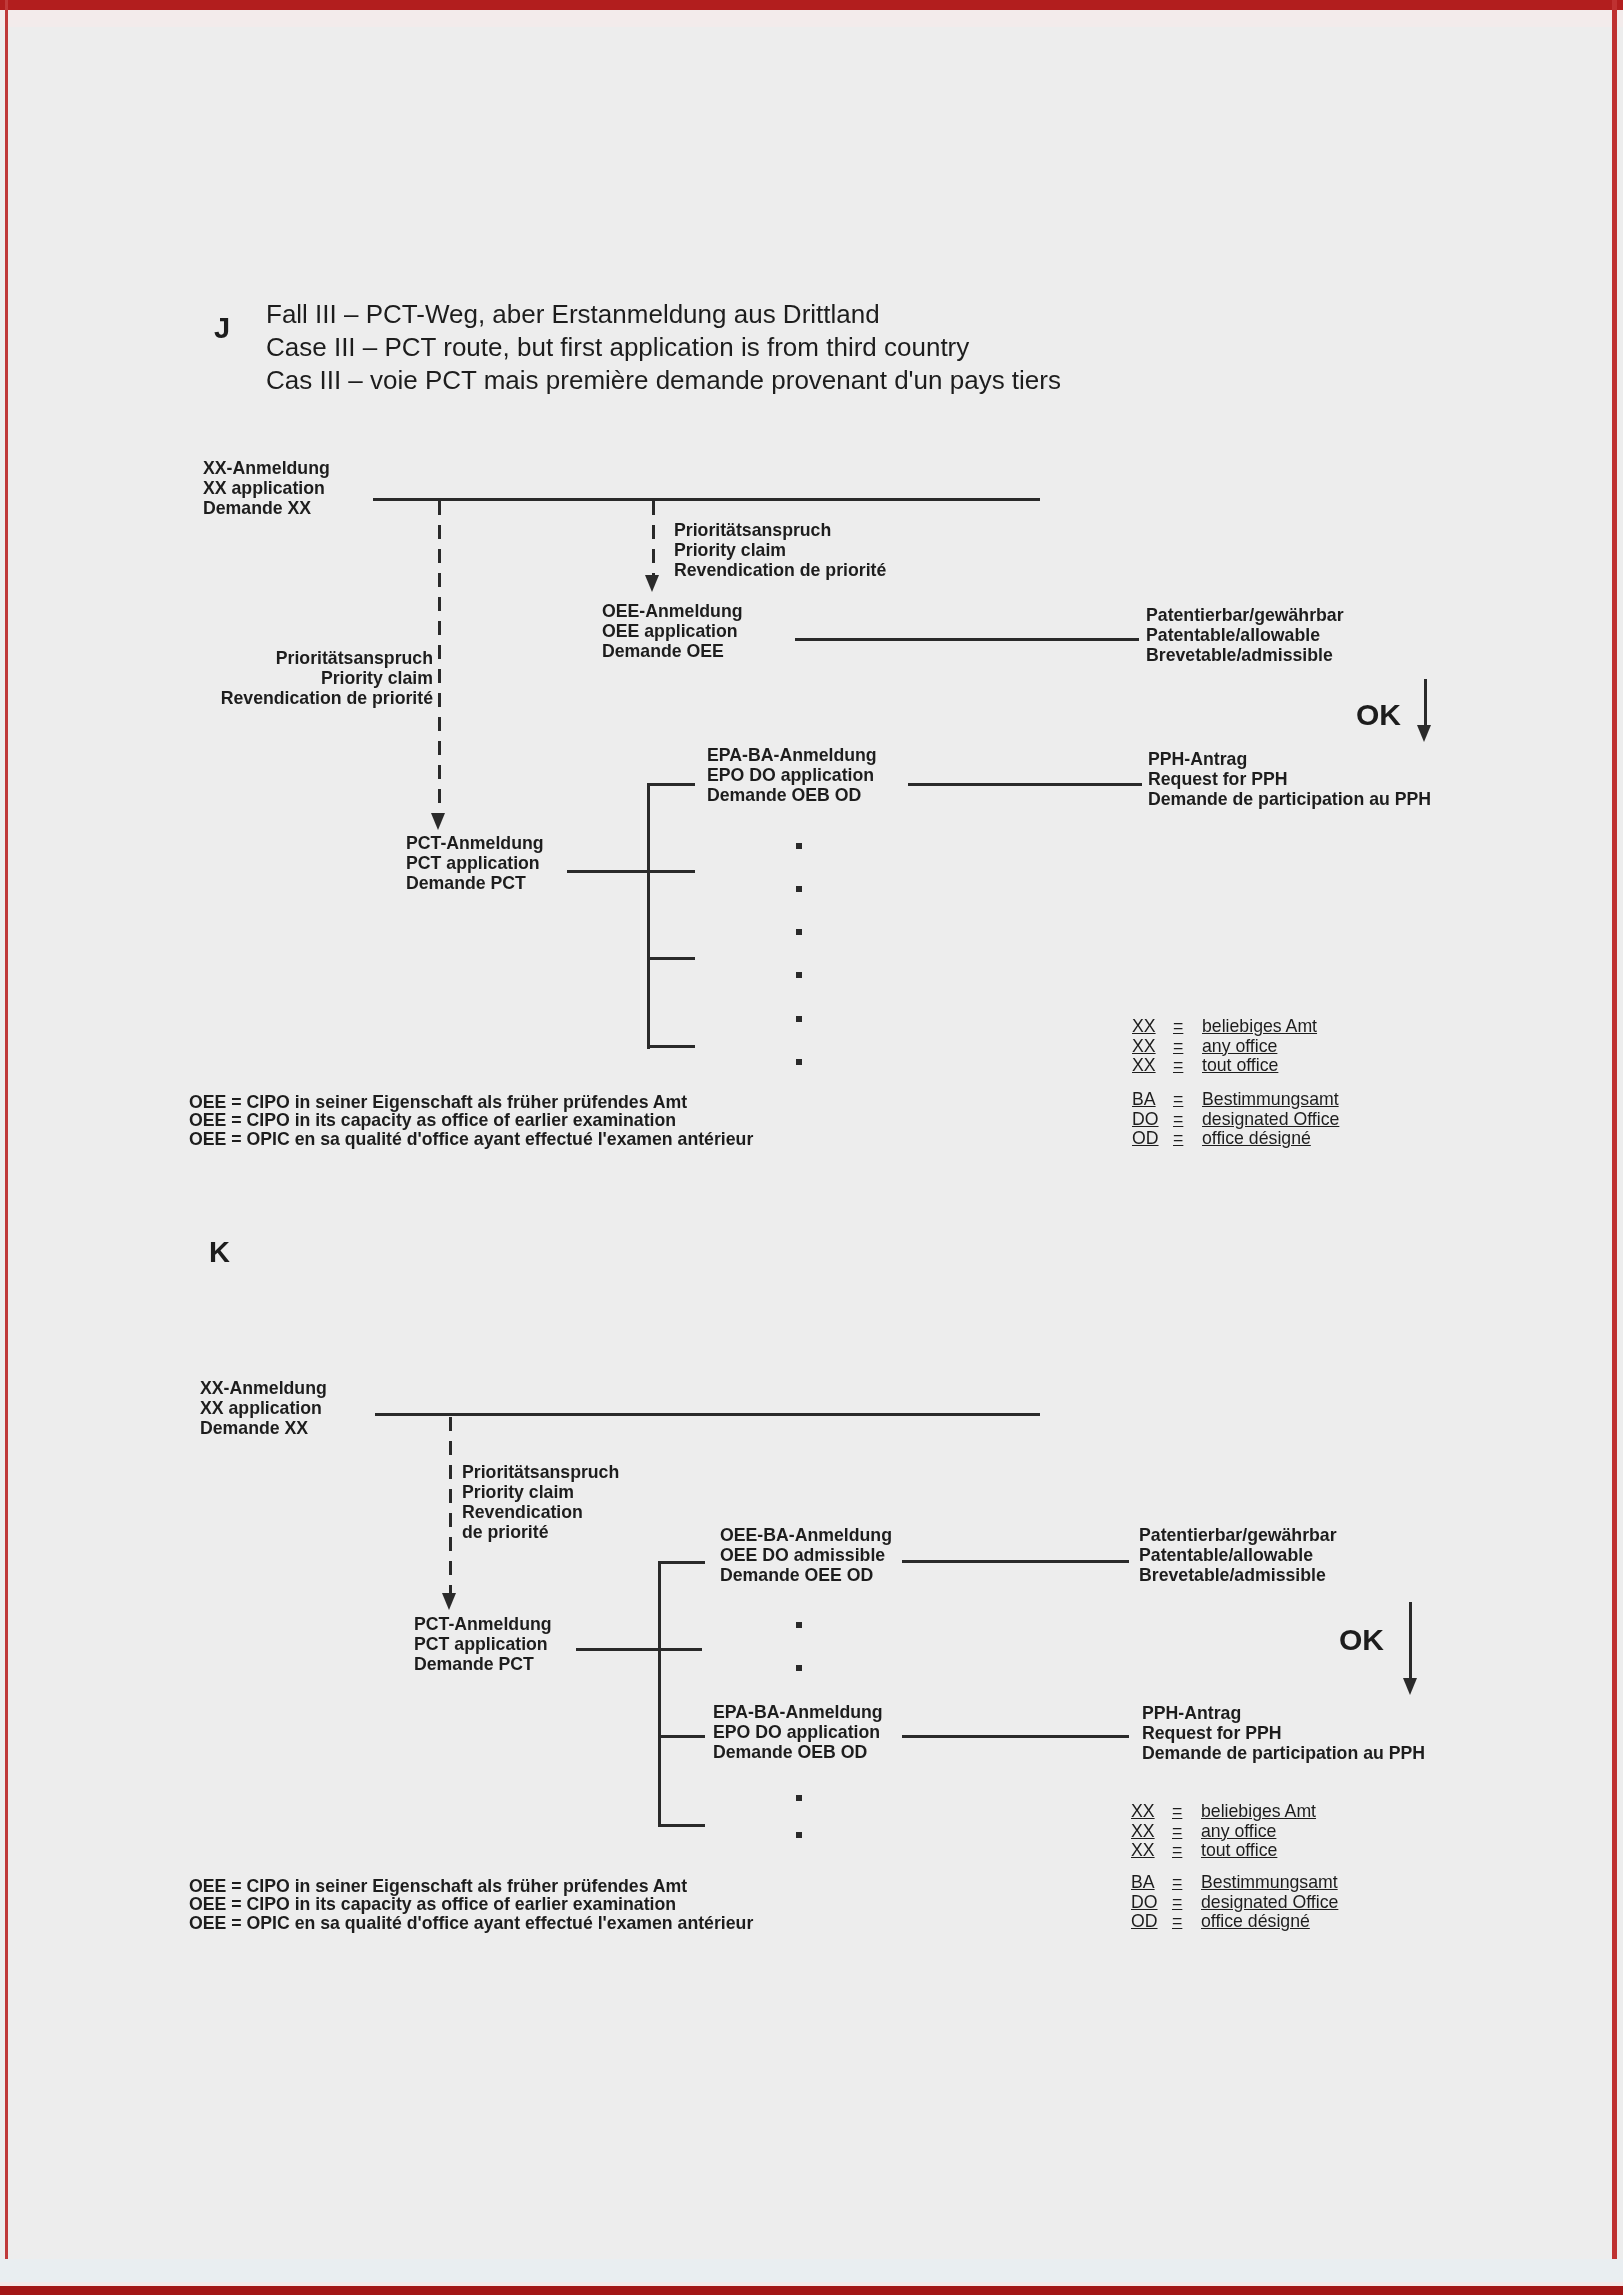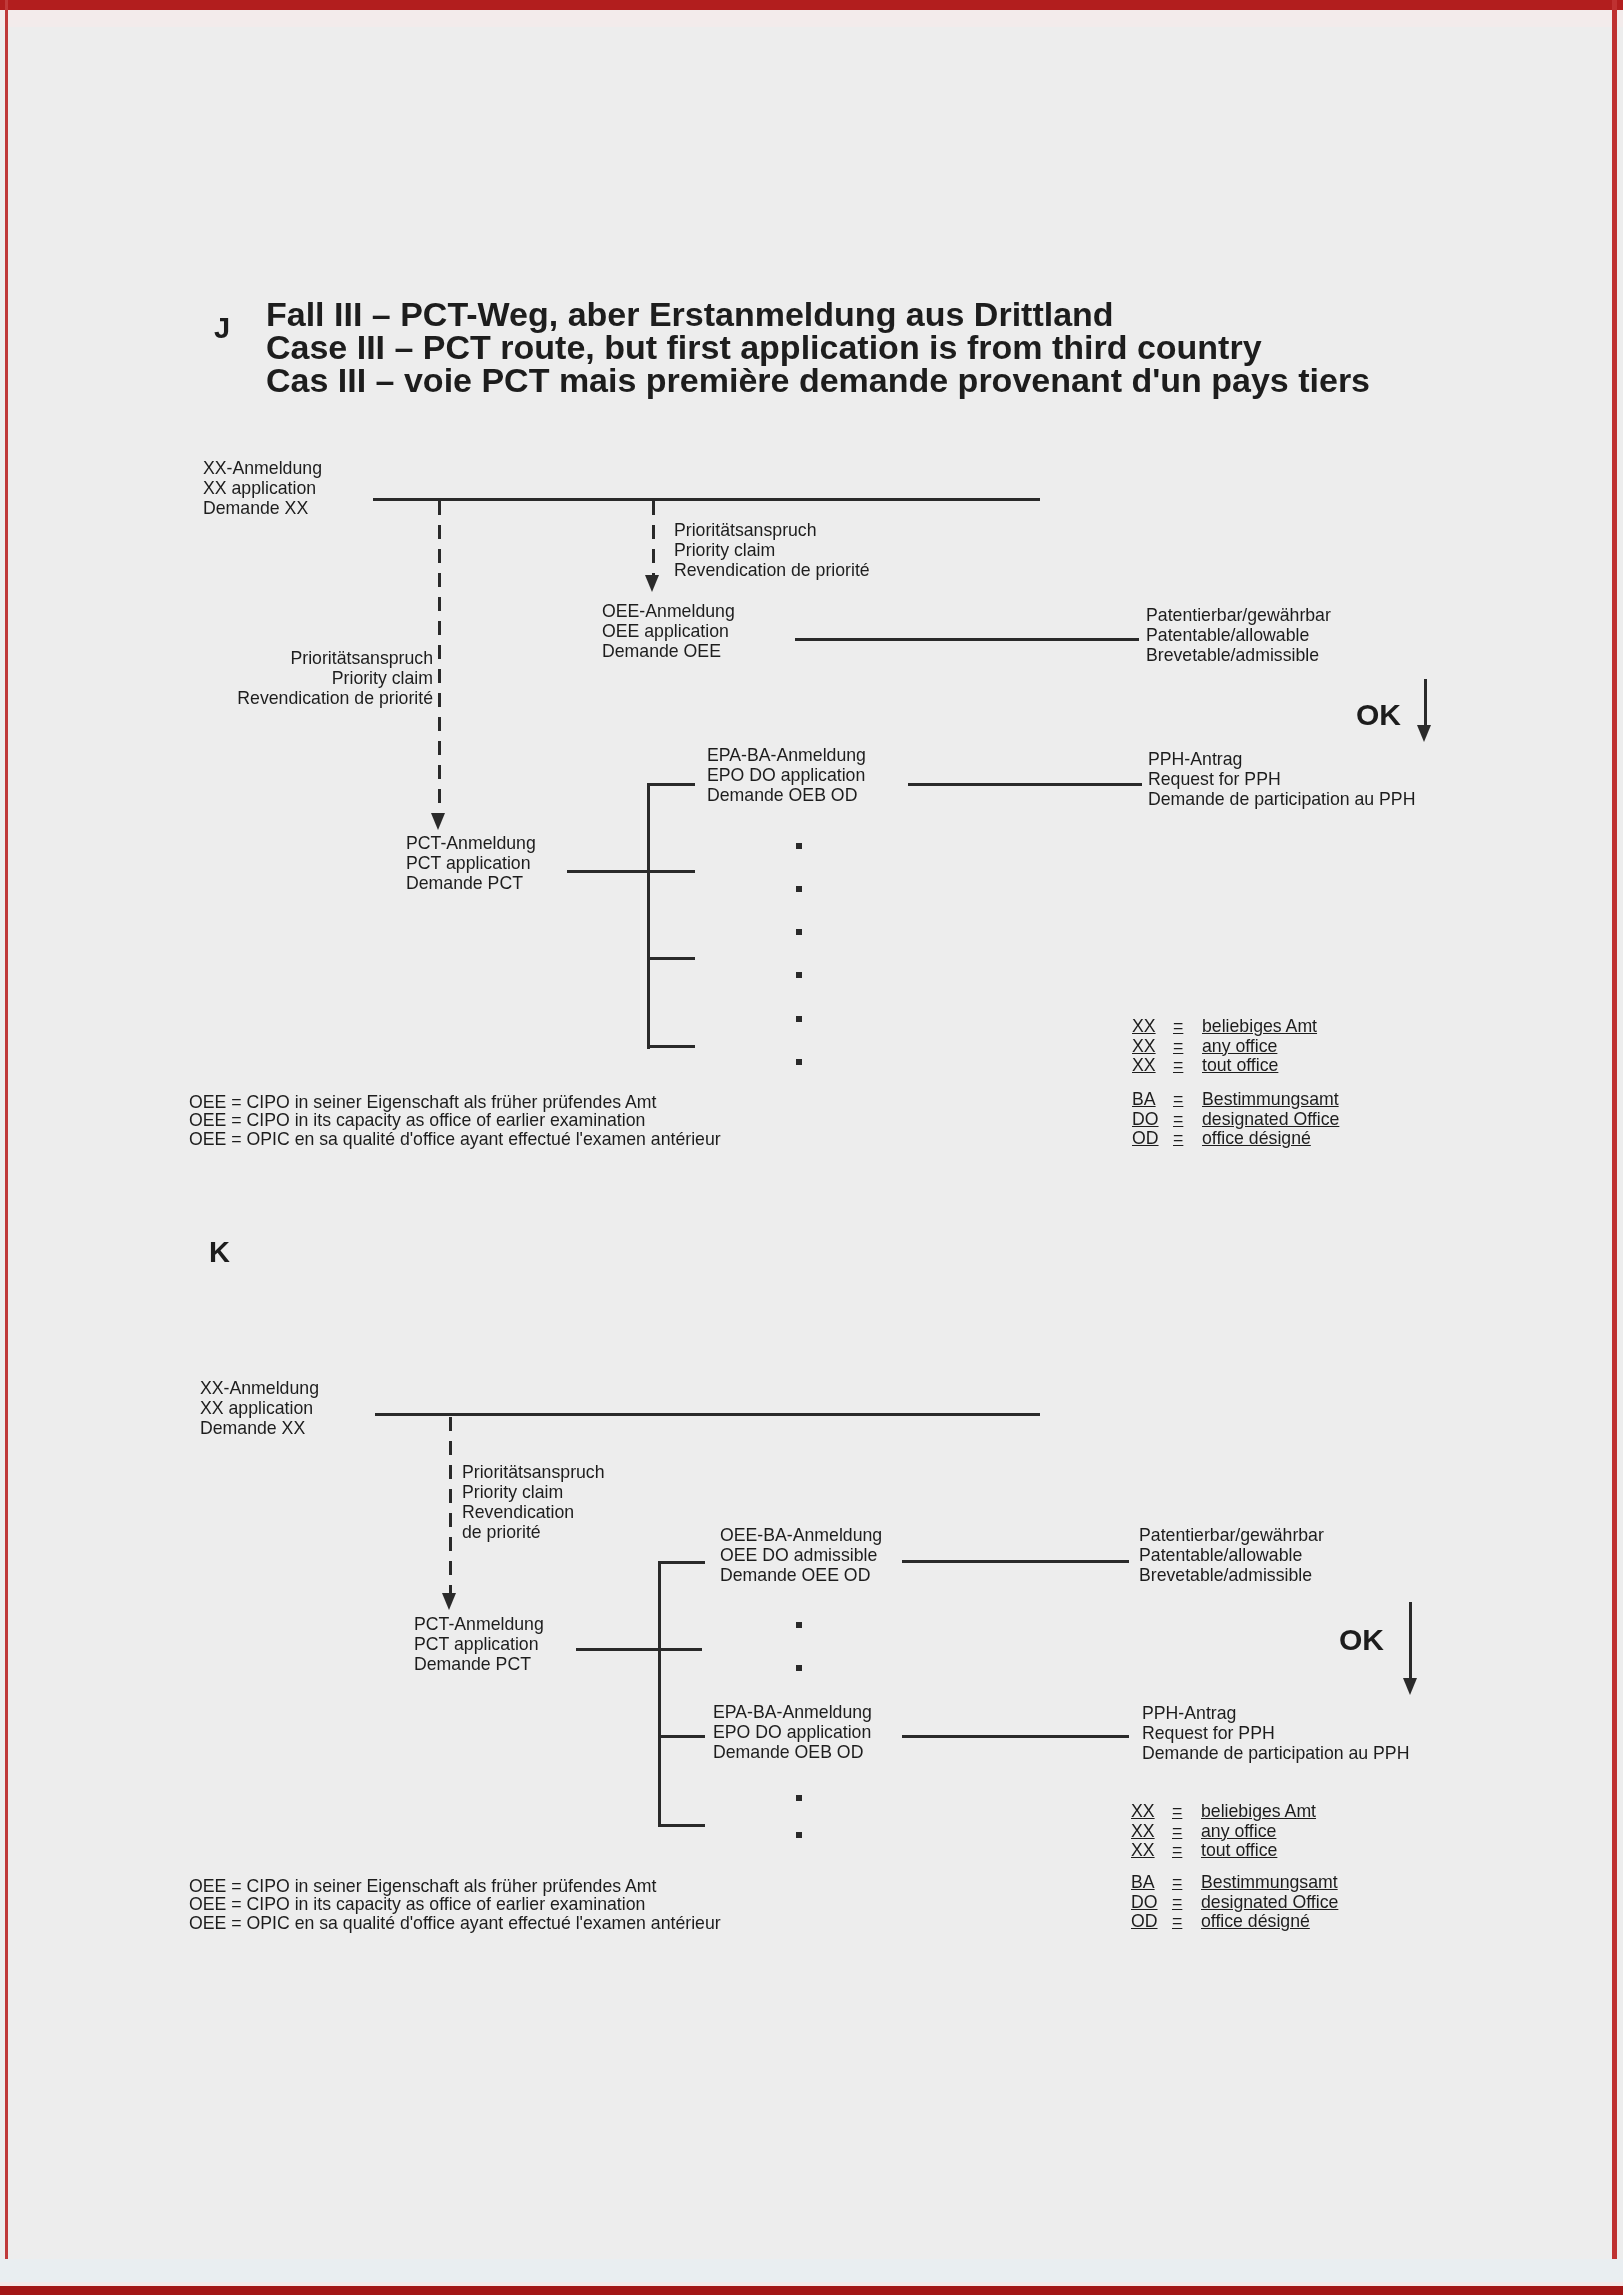--- a/index.html
+++ b/index.html
@@ -1,20 +1,20 @@
 <!DOCTYPE html>
 <html style="font-size:10.5px"><head>
 <meta charset="utf-8">
 <style>
   html,body{margin:0;padding:0;background:#d8d8d8;}
   #page{position:relative;width:1623px;height:2295px;background:#ededed;
         font-family:"Liberation Sans",sans-serif;color:#1d1d1d;overflow:hidden;}
-  .t{position:absolute;font-size:17.7px;line-height:20px;white-space:nowrap;}
+  .t{position:absolute;font-size:17.7px;line-height:20px;white-space:nowrap;font-weight:bold;}
   .t div{height:20px;}
-  .title{position:absolute;font-size:34px;font-weight:bold;line-height:33px;white-space:nowrap;}
+  .title{position:absolute;font-size:26px;font-weight:normal;line-height:33px;white-space:nowrap;}
   .letter{position:absolute;font-size:29px;font-weight:bold;line-height:29px;}
   .ok{position:absolute;font-size:30px;font-weight:bold;line-height:34px;}
   .hline{position:absolute;height:3.3px;background:#2a2a2a;}
   .vline{position:absolute;width:3.3px;background:#2a2a2a;}
   .dashv{position:absolute;width:3.3px;
          background:repeating-linear-gradient(180deg,#2a2a2a 0 13.7px,rgba(0,0,0,0) 13.7px 24px);}
   .arrowhead{position:absolute;width:0;height:0;
              border-left:7.9px solid transparent;border-right:7.9px solid transparent;
              border-top:17.7px solid #2a2a2a;}
   .dot{position:absolute;width:5.9px;height:5.9px;background:#2a2a2a;}

